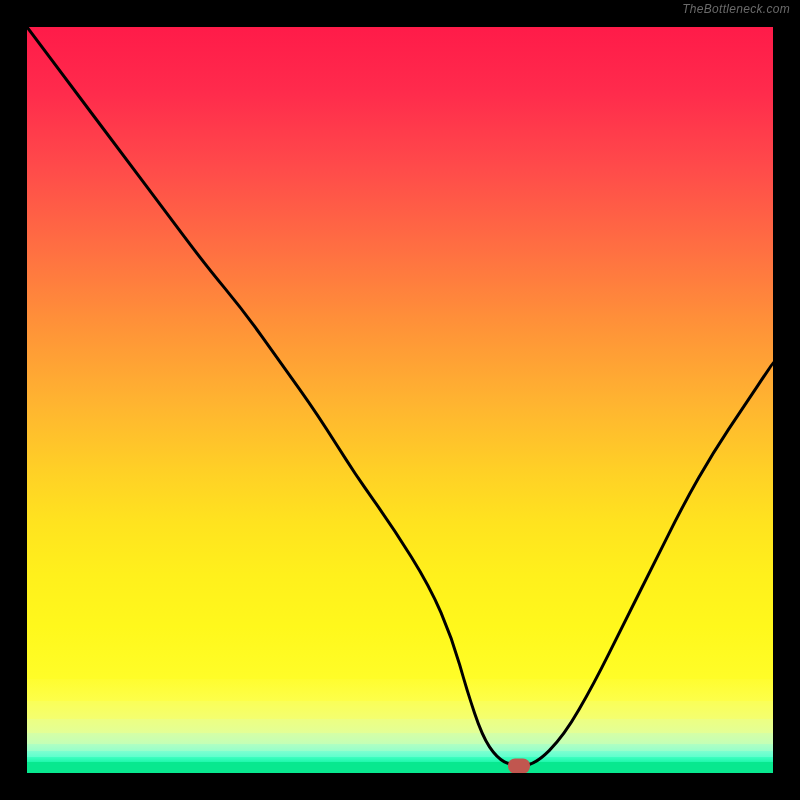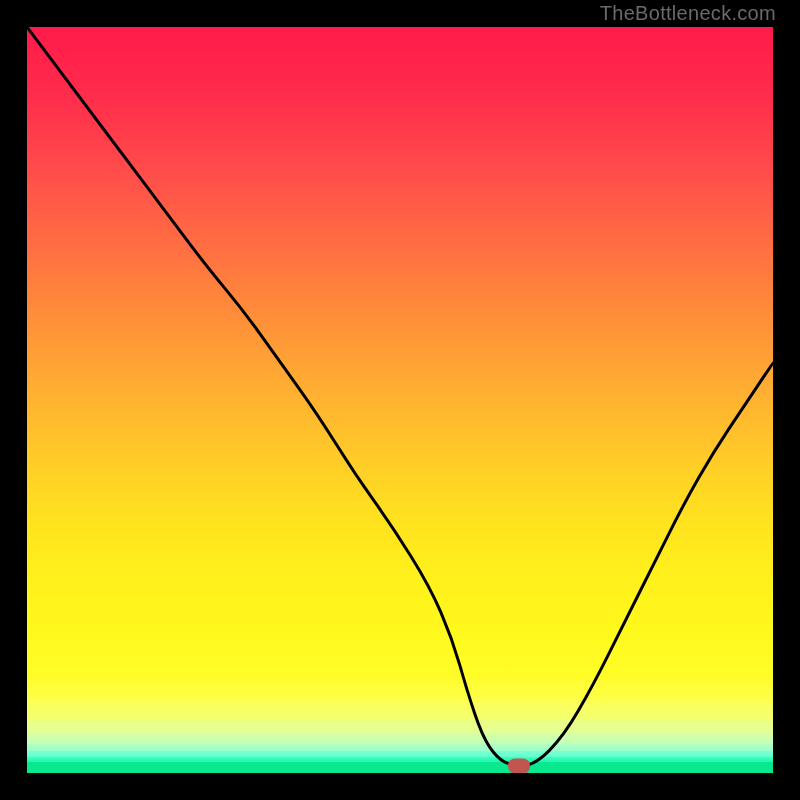--- a/index.html
+++ b/index.html
@@ -13,26 +13,27 @@
   }
   .frame {
     position: relative;
     width: 800px;
     height: 800px;
     background: #000;
   }
   .watermark {
     position: absolute;
     top: 2px;
-    right: 24px;
+    right: 10px;
     color: #6a6a6a;
-    font-size: 20px;
+    font-size: 12px;
     font-weight: 500;
     letter-spacing: 0.3px;
     z-index: 10;
+    font-style: italic;
   }
   .plot-area {
     position: absolute;
     left: 27px;
     top: 27px;
     width: 746px;
     height: 746px;
     overflow: hidden;
   }
   .gradient-stack {

